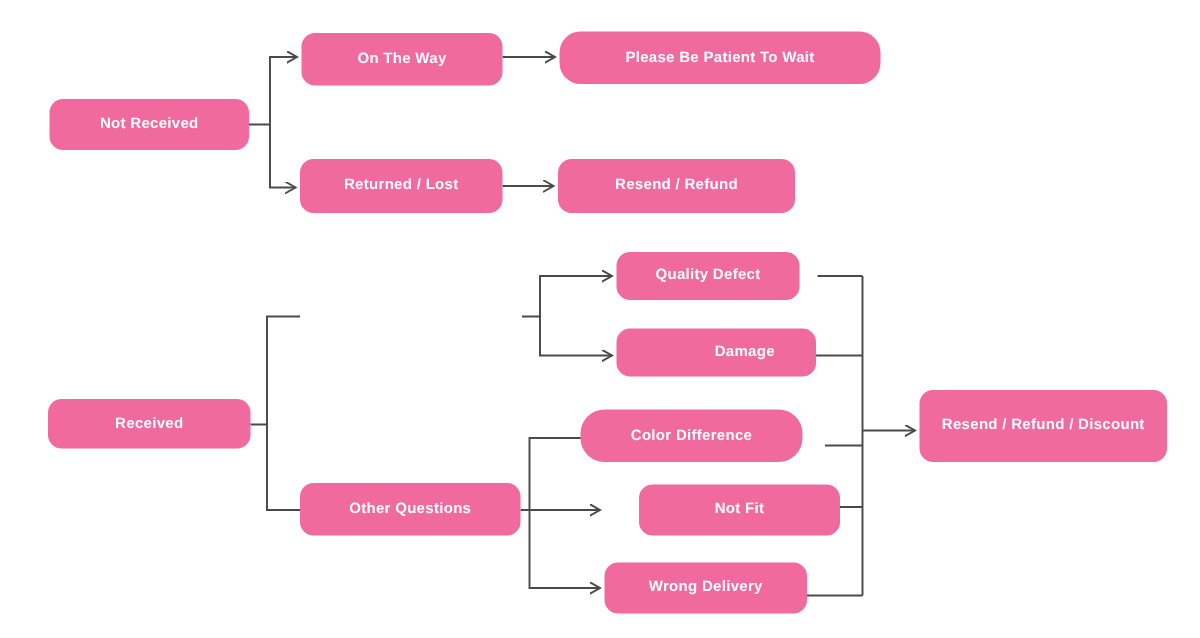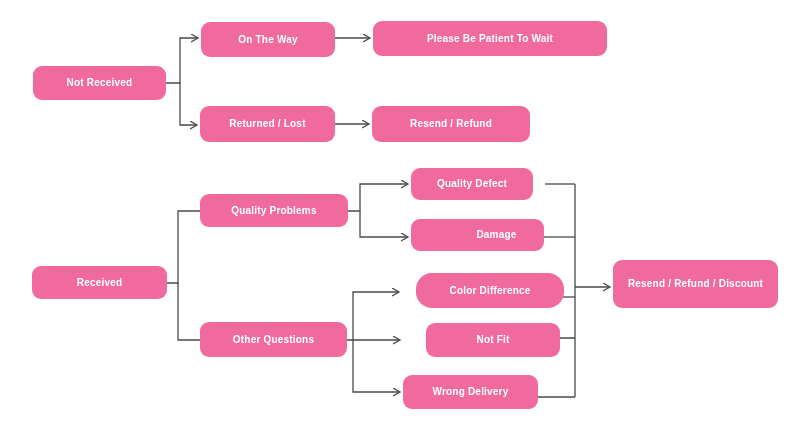--- a/index.html
+++ b/index.html
@@ -71,37 +71,36 @@
       <line x1="538" y1="397" x2="575" y2="397"></line>
       <line x1="575" y1="184" x2="575" y2="397"></line>
       <path d="M575,287 H610" marker-end="url(#arrow)"></path>
     </g>
   </svg>
 
   <div class="node" style="left:33px;  top:66px;  width:133px; height:34px;">Not Received</div>
 
   <div class="node" style="left:201px; top:22px;  width:134px; height:35px;">On The Way</div>
 
-  <div class="node" style="left:373px; top:21px;  width:234px; height:35px;">Please Be Patient To Wait</div>
+  <div class="node" style="left:373px; top:21px;  width:214px; height:35px;border-radius:14px;">Please Be Patient To Wait</div>
 
   <div class="node" style="left:200px; top:106px; width:135px; height:36px;">Returned / Lost</div>
 
   <div class="node" style="left:372px; top:106px; width:158px; height:36px;">Resend / Refund</div>
 
   <div class="node" style="left:32px;  top:266px; width:135px; height:33px;">Received</div>
 
-  <div class="node" style="left:200px; top:194px; width:148px; height:33px;">Quality Problems</div>
 
   <div class="node" style="left:200px; top:322px; width:147px; height:35px;">Other Questions</div>
 
   <div class="node" style="left:411px; top:168px; width:122px; height:32px;">Quality Defect</div>
 
   <div class="node" style="left:411px; top:219px; width:133px; height:32px;padding-left:44px;">Damage</div>
 
-  <div class="node" style="left:416px; top:273px; width:148px; height:35px;border-radius:16px;">Color Difference</div>
+  <div class="node" style="left:387px; top:273px; width:148px; height:35px;border-radius:16px;">Color Difference</div>
 
   <div class="node" style="left:426px; top:323px; width:134px; height:34px;">Not Fit</div>
 
   <div class="node" style="left:403px; top:375px; width:135px; height:34px;">Wrong Delivery</div>
 
   <div class="node" style="left:613px; top:260px; width:165px; height:48px; padding:0 14px;">Resend / Refund / Discount</div>
 
 </div>
 
 </body></html>

